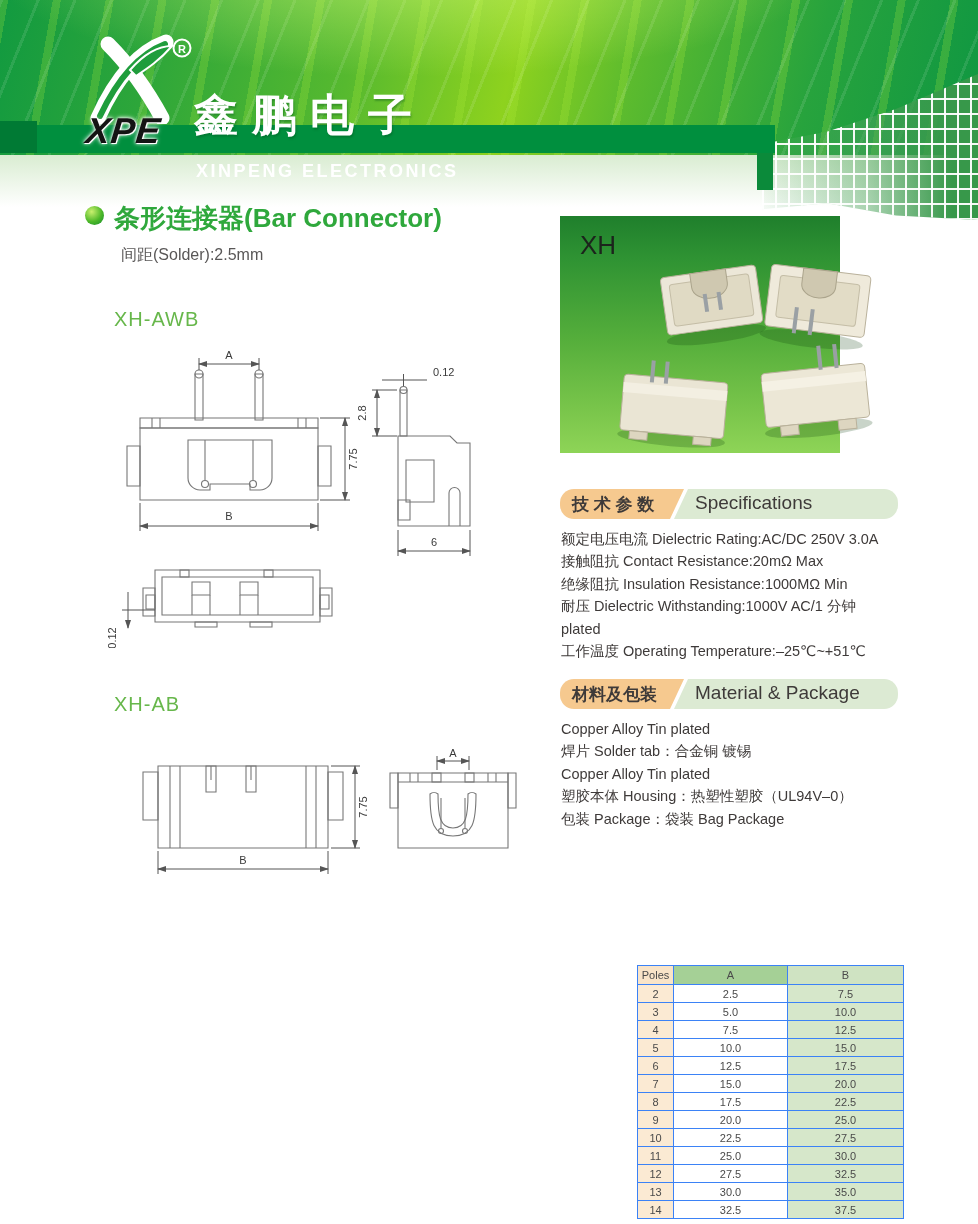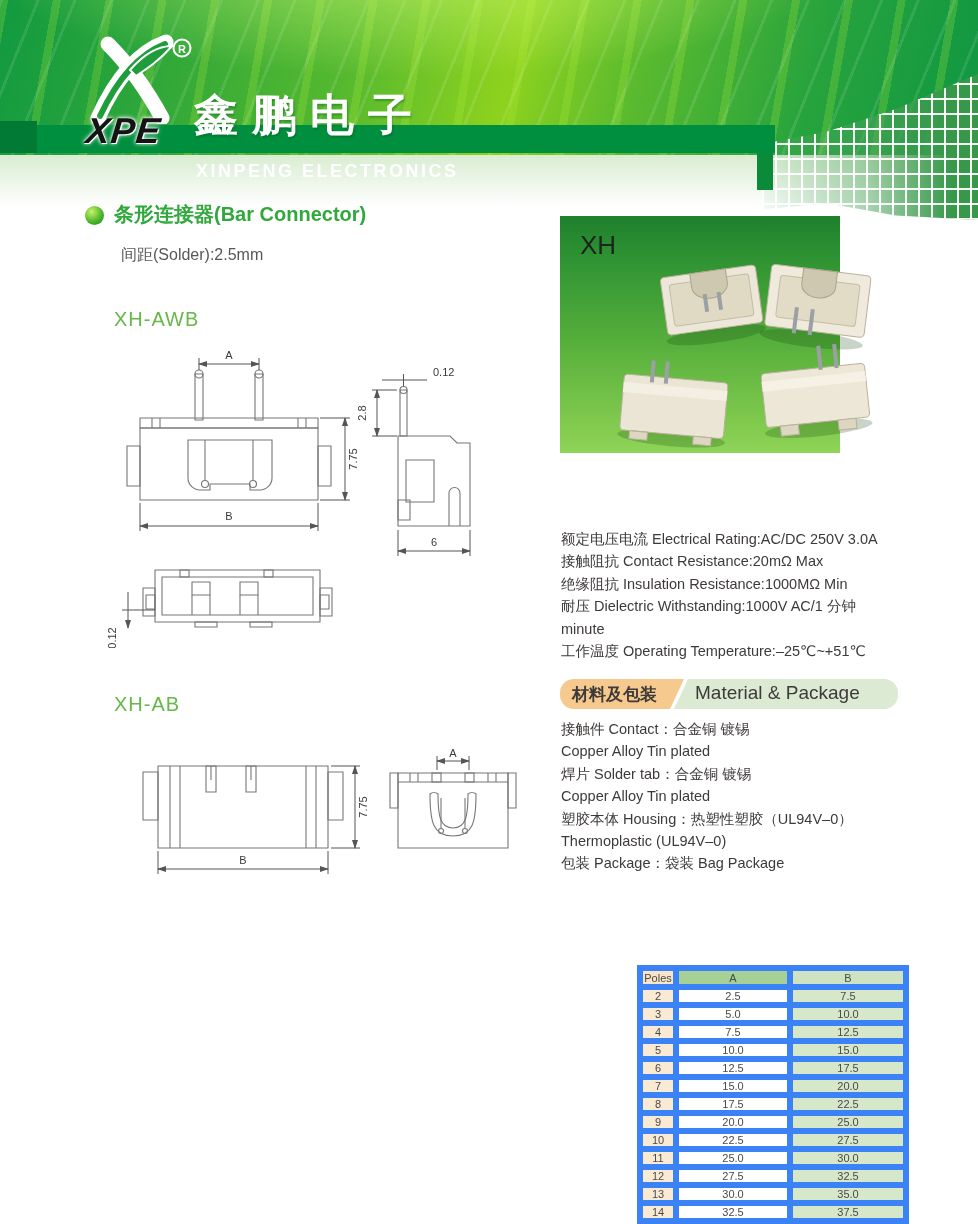--- a/index.html
+++ b/index.html
@@ -54,21 +54,21 @@
   }
   .mesh-bar { position:absolute; left:757px; top:126px; width:16px; height:64px; background:#0b8a3a; }
 
   
   .bullet {
     position:absolute; left:85px; top:206px; width:19px; height:19px; border-radius:50%;
     background:radial-gradient(circle at 35% 30%, #c9f06e, #4db829 55%, #128a2e 100%);
   }
   .page-title {
     position:absolute; left:114px; top:201px;
-    font-size:20px; font-weight:bold; color:#2fa83c;
+    font-size:26px; font-weight:bold; color:#2fa83c;
   }
   .pitch { position:absolute; left:121px; top:245px; font-size:16px; color:#595757; }
   .series-label { position:absolute; font-size:20px; color:#67b74b; letter-spacing:1px; }
   .lbl-awb { left:114px; top:308px; }
   .lbl-ab  { left:114px; top:693px; }
   .svg-abs { position:absolute; }
 
   
   .xh-box {
     position:absolute; left:560px; top:216px; width:280px; height:237px;
@@ -100,21 +100,21 @@
   .tb-spec { left:561px; top:528px; }
   .tb-mat  { left:561px; top:718px; }
   .text-block .ln { height:22.4px; line-height:22.4px; white-space:nowrap; }
 
   
   .poles-table {
     position:absolute; left:637px; top:965px;
     border-collapse:collapse; font-size:11px; color:#4a4a4a;
   }
   .poles-table td, .poles-table th {
-    border:6px solid #3b82f6; text-align:center; font-weight:normal;
+    border:1px solid #3b82f6; text-align:center; font-weight:normal;
     height:18px; padding:0;
   }
   .poles-table th { height:19px; }
   .col-pole { width:36px; }
   .col-a { width:114px; }
   .col-b { width:116px; }
   .h-pole { background:#f9e4c8; }
   .h-a { background:#a5d096; }
   .h-b { background:#cfe3c2; }
   .c-pole { background:#fbead3; }
@@ -275,42 +275,46 @@
         <rect x="0" y="8" width="104" height="54" rx="4" fill="#ece7d6" stroke="#b9b19b"></rect>
         <rect x="0" y="16" width="104" height="10" fill="#f5f1e4"></rect>
         <rect x="14" y="62" width="18" height="10" fill="#ddd6c0" stroke="#b9b19b"></rect>
         <rect x="72" y="62" width="18" height="10" fill="#ddd6c0" stroke="#b9b19b"></rect>
         <rect x="58" y="-14" width="4" height="24" fill="#9aa0a4"></rect>
         <rect x="74" y="-14" width="4" height="24" fill="#9aa0a4"></rect>
       </g>
     </svg>
   </div>
 
+  <div class="sec-bar bar-spec">
+    <div class="seg-green"></div>
+    <div class="seg-orange"></div>
+    <div class="cn">技 术 参 数</div>
+    <div class="en">Specifications</div>
+  </div>
   <div class="text-block tb-spec">
-    <div class="ln">额定电压电流 Electrical Rating:AC/DC 250V 3.0A</div>
+    <div class="ln">额定电压电流 Dielectric Rating:AC/DC 250V 3.0A</div>
     <div class="ln">接触阻抗 Contact Resistance:20mΩ Max</div>
     <div class="ln">绝缘阻抗 Insulation Resistance:1000MΩ Min</div>
     <div class="ln">耐压 Dielectric Withstanding:1000V  AC/1 分钟</div>
-    <div class="ln">minute</div>
+    <div class="ln">plated</div>
     <div class="ln">工作温度 Operating Temperature:–25℃~+51℃</div>
   </div>
 
   <div class="sec-bar bar-mat">
     <div class="seg-green"></div>
     <div class="seg-orange"></div>
     <div class="cn">材料及包装</div>
     <div class="en">Material &amp; Package</div>
   </div>
   <div class="text-block tb-mat">
-    <div class="ln">接触件 Contact：合金铜 镀锡</div>
     <div class="ln">Copper Alloy Tin plated</div>
     <div class="ln">焊片 Solder tab：合金铜 镀锡</div>
     <div class="ln">Copper Alloy Tin plated</div>
     <div class="ln">塑胶本体 Housing：热塑性塑胶（UL94V–0）</div>
-    <div class="ln">Thermoplastic (UL94V–0)</div>
     <div class="ln">包装 Package：袋装 Bag Package</div>
   </div>
 
   <div class="series-label lbl-ab">XH-AB</div>
 
   <svg class="svg-abs draw" style="left:88px; top:748px;" width="440" height="132" viewBox="0 0 440 132">
     <defs>
       <marker id="ar2" markerWidth="9" markerHeight="7" refX="8" refY="3" orient="auto-start-reverse">
         <path d="M0,0 L9,3 L0,6 z" fill="#555"></path>
       </marker>

